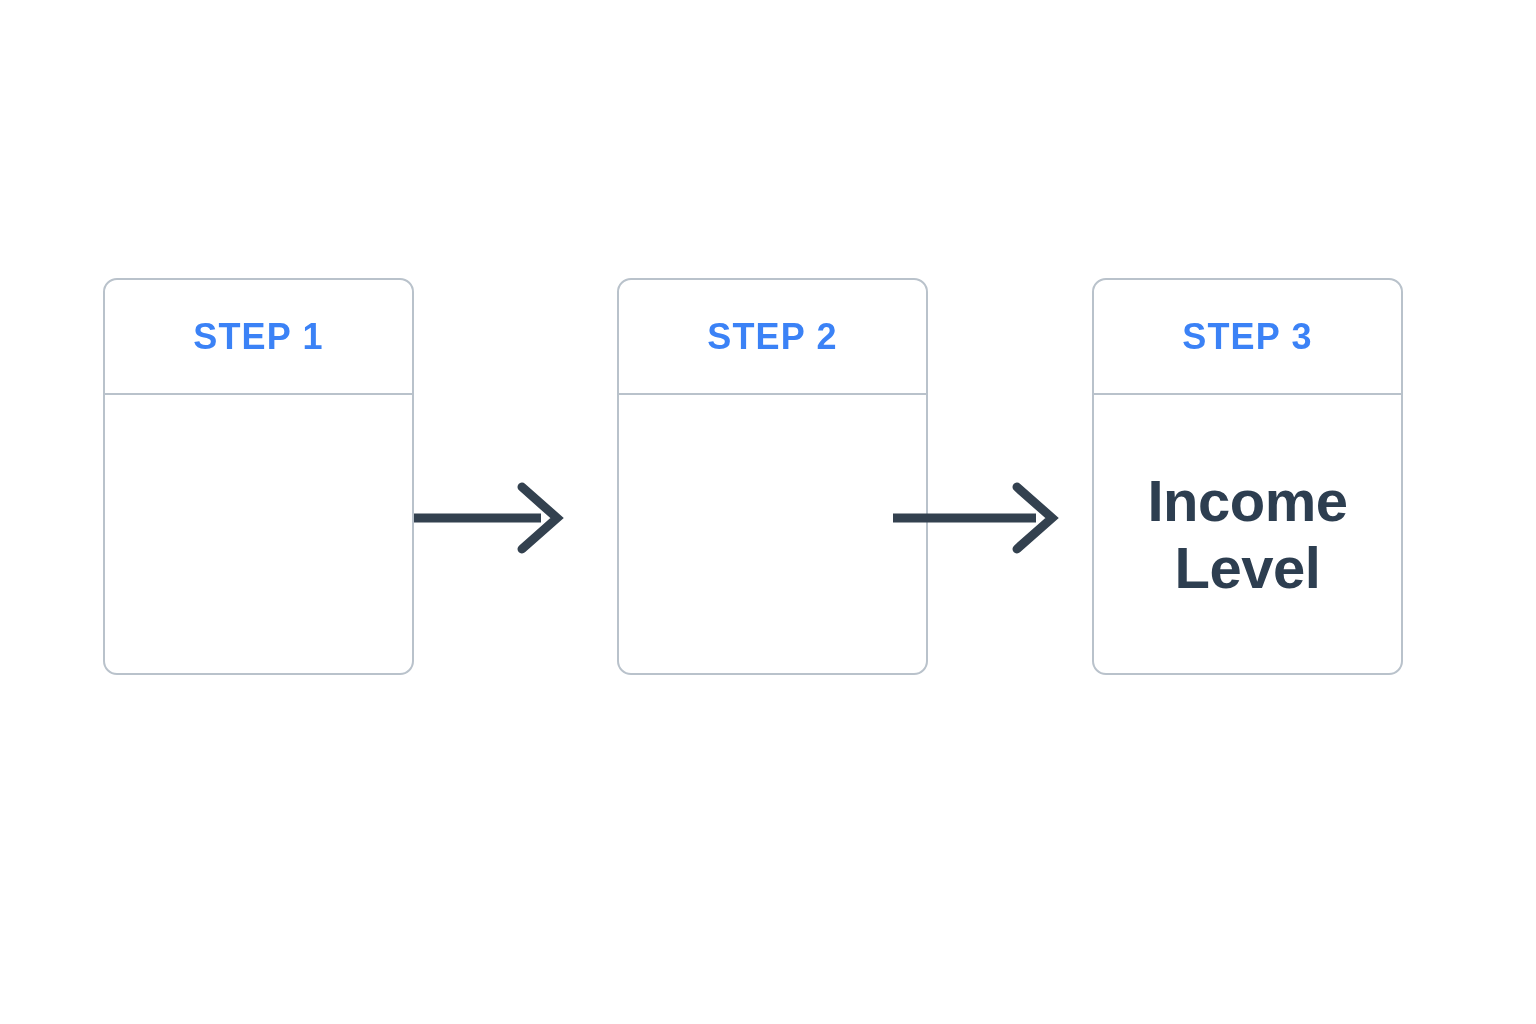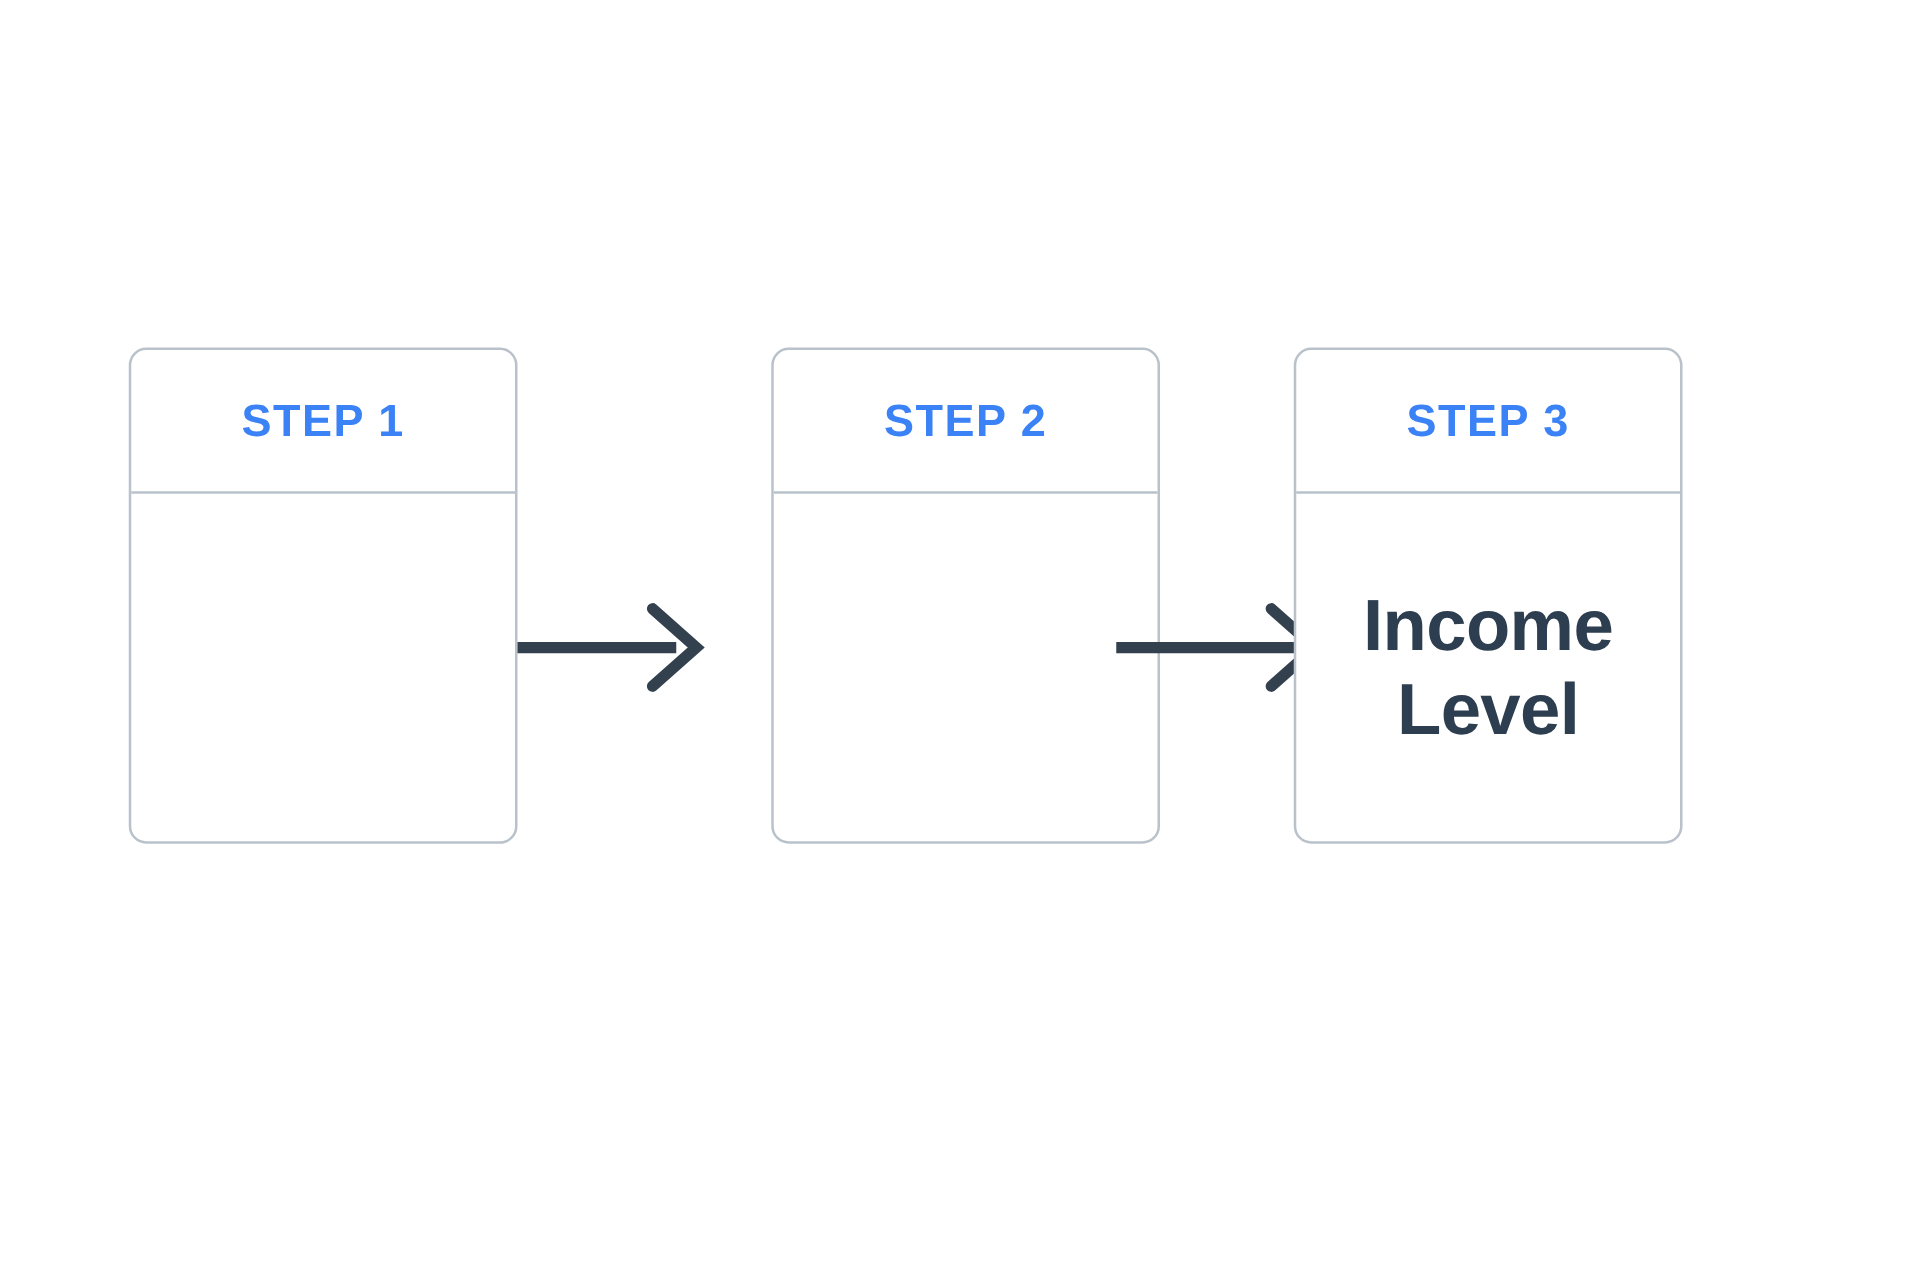--- a/index.html
+++ b/index.html
@@ -31,21 +31,21 @@
     box-sizing: border-box;
     border: 2.5px solid #b9c2cb;
     border-radius: 14px;
     background: #ffffff;
     display: flex;
     flex-direction: column;
   }
 
   .step-card.pos-1 { left: 103px; }
   .step-card.pos-2 { left: 617px; }
-  .step-card.pos-3 { left: 1035px; }
+  .step-card.pos-3 { left: 1092px; }
 
   .step-header {
     height: 115px;
     flex: 0 0 115px;
     box-sizing: border-box;
     border-bottom: 2.5px solid #b9c2cb;
     display: flex;
     align-items: center;
     justify-content: center;
   }

